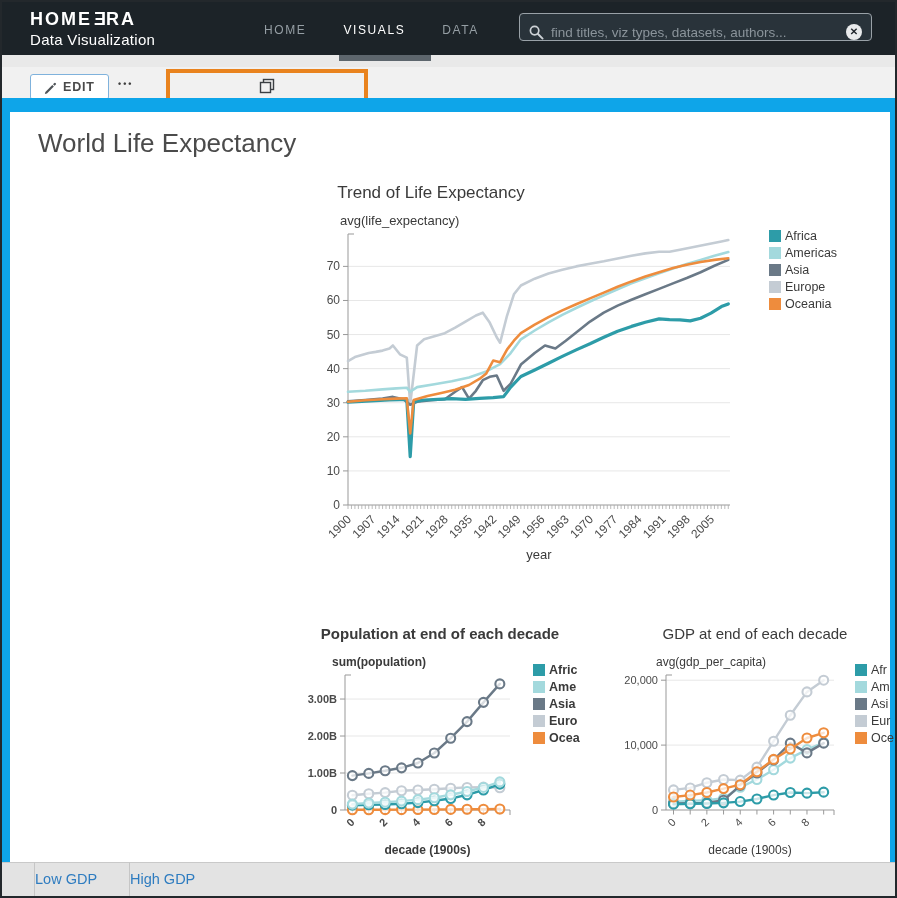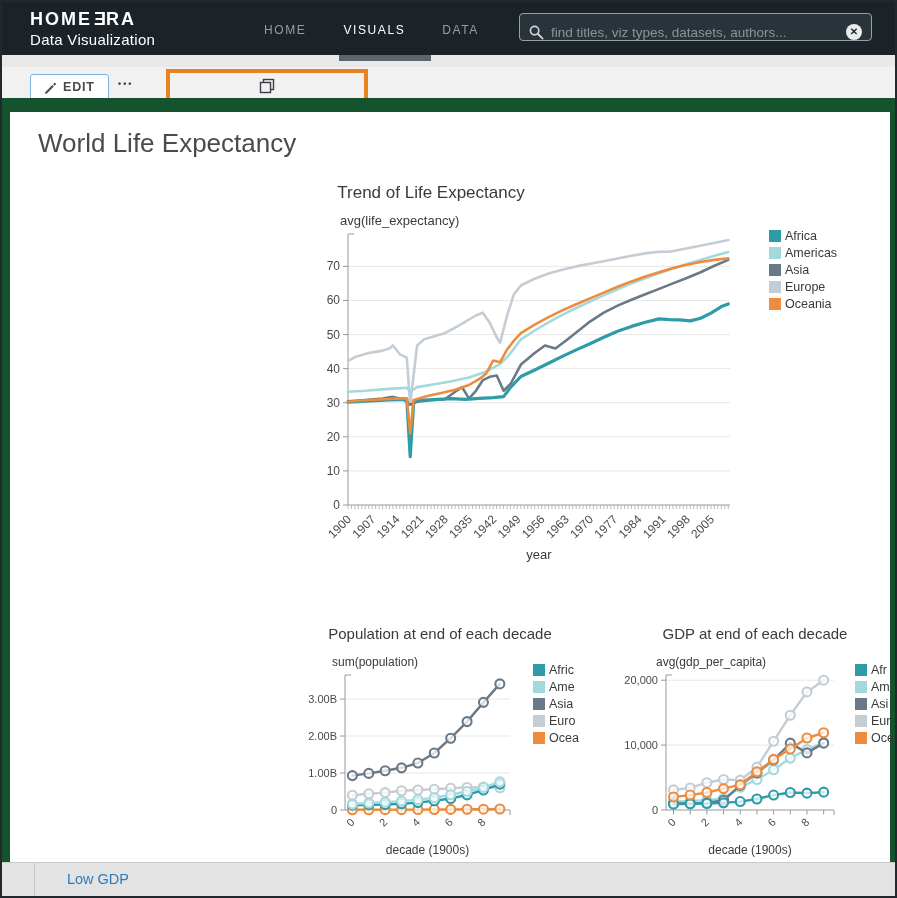--- a/index.html
+++ b/index.html
@@ -36,49 +36,49 @@
   .more-btn { position:absolute; left:116px; top:12px; font-size:9px; letter-spacing:2px;
               color:#3f3f3f; cursor:pointer; font-weight:bold; }
   .ws-highlight { position:absolute; left:164px; top:2px; border:4px solid #e9831e; padding:3px 6px; }
   .ws-btn { display:flex; align-items:center; gap:15px; cursor:pointer;
             font-size:14.5px; font-weight:bold; letter-spacing:.3px; color:#0c4a6e; background:transparent; border:none;
             font-family:inherit; padding:2px 2px;flex-direction:column; }
   .caret-down { width:0; height:0; border-left:4.5px solid transparent; border-right:4.5px solid transparent;
                 border-top:5.5px solid #3b3f43; margin-left:2px; }
 
   
-  .content { position:absolute; top:96px; left:0; right:0; bottom:0; background:#14532d; }
+  .content { position:absolute; top:96px; left:0; right:0; bottom:0; background:#0ea5e9; }
   .card { position:absolute; top:14px; left:8px; width:880px; height:754px; background:#ffffff; }
   .page-title { padding:16px 0 0 28px; font-size:26px; font-weight:400; color:#4b4b4b; }
 
   .trend-title { width:842px; text-align:center; margin-top:24px; font-size:17px; color:#3a3a3a; }
   .trend-row { display:flex; margin-left:283px; }
   .legend { display:flex; flex-direction:column; }
   .legend-item { display:flex; align-items:center; height:17px; cursor:pointer; white-space:nowrap; }
   .legend-item .sw { width:12px; height:12px; margin-right:4px; flex:0 0 auto; }
   .legend-item .lb { font-size:12.5px; color:#3a3a3a; }
   .trend-legend { margin-left:14px; margin-top:24px; }
 
   .small-row { display:flex; margin-top:60px; }
   .chart-block { }
   .chart-block .block-title { text-align:center; font-size:15px; color:#3a3a3a; margin-bottom:0; }
   .block-inner { display:flex; }
   .small-legend { margin-top:19px; overflow:hidden; }
-  .pop-block { margin-left:285px; width:290px; }
+  .pop-block { margin-left:285px; width:290px;font-weight:bold; }
   .pop-block .small-legend { margin-left:8px; width:52px; }
   .gdp-block { margin-left:29px; width:282px; }
   .gdp-block .small-legend { margin-left:6px; width:41px; }
 
   svg text { font-family:"Liberation Sans", sans-serif; }
   .chart-svg { display:block; }
 
   
   .tabbar { position:absolute; left:0; right:0; bottom:0; height:34px; background:#e3e3e3;
             border-top:1px solid #c9c9c9; display:flex; align-items:flex-end; }
-  .tab { height:34px; line-height:34px; text-align:right; font-size:14.5px; cursor:pointer; }
+  .tab { height:34px; line-height:34px; text-align:left; font-size:14.5px; cursor:pointer; }
   .tab.link { width:95px; color:#2e7cc0; border-left:1px solid #c6c6c6; }
   .tab.link:first-of-type { margin-left:32px; }
   .tab.active { width:212px; height:40px; line-height:40px; background:#ffffff; color:#3a3a3a;
                 border-left:1px solid #d2d2d2; border-right:1px solid #d2d2d2;
                 box-shadow:0 -1px 2px rgba(0,0,0,.10); position:relative; z-index:3; }
 </style>
 </head>
 <body>
 
 <div class="screen">
@@ -545,16 +545,17 @@
                   <span class="lb">Oce</span>
                 </div>
               </div>
           </div>
         </div>
       </div>
     </div>
 
     <div class="tabbar">
       <div class="tab link">Low GDP</div>
+      <div class="tab link">High GDP</div>
     </div>
   </div>
 
 </div>
 
 </body></html>

